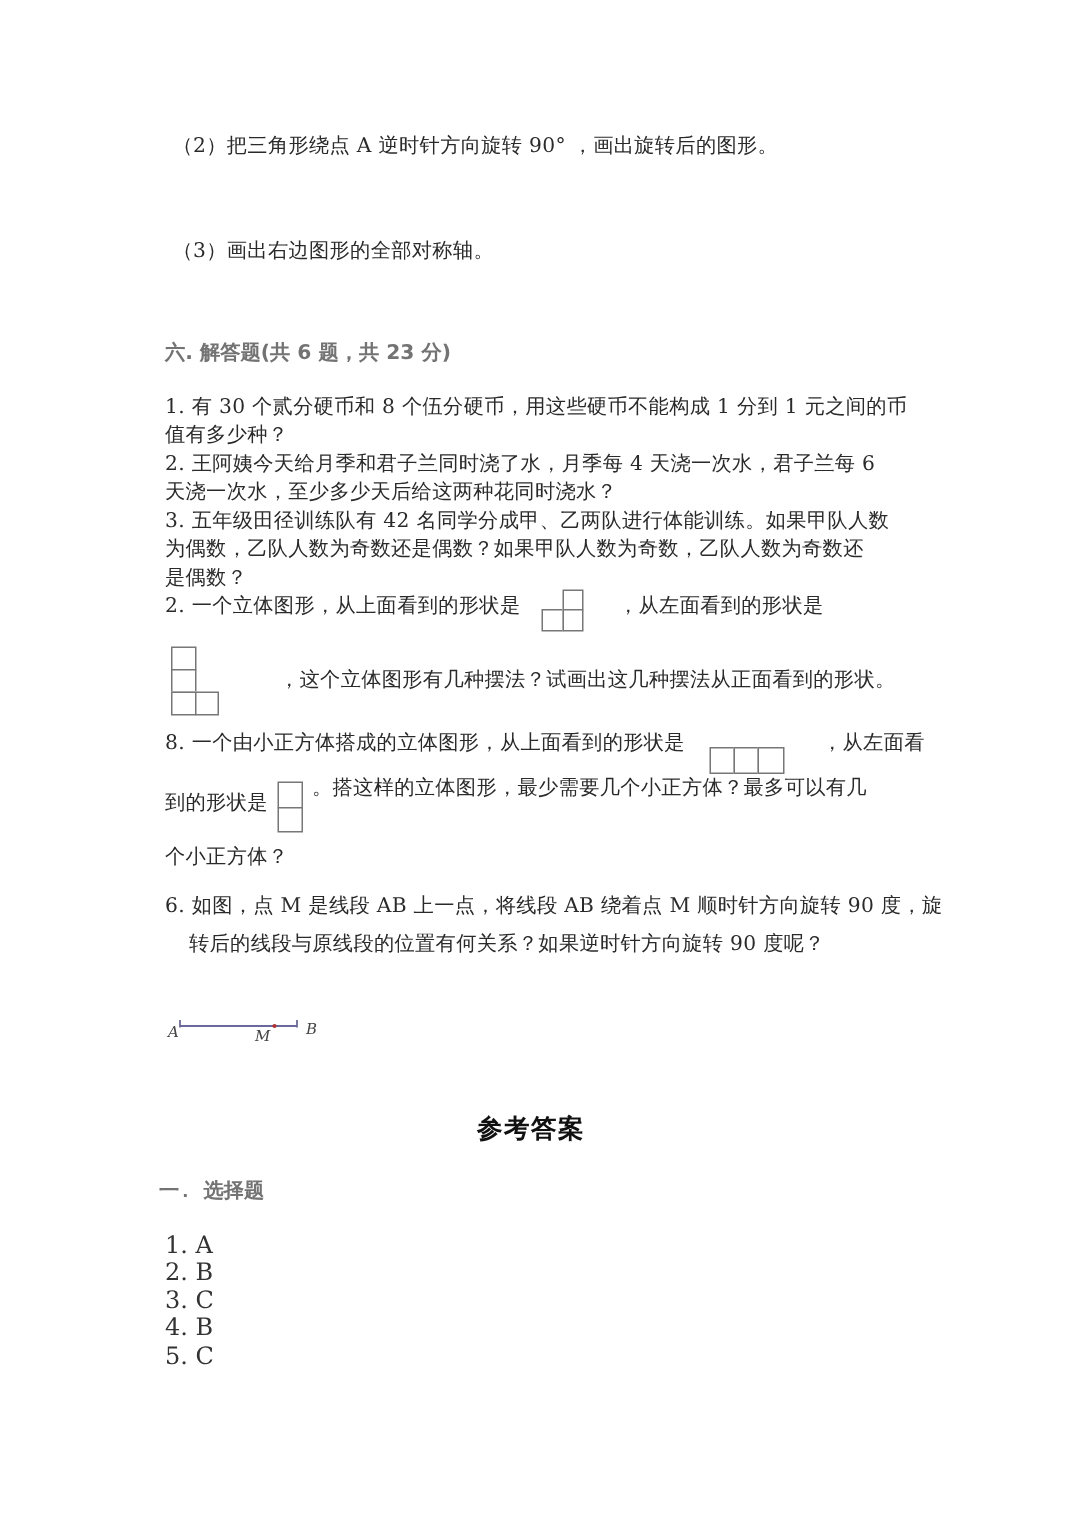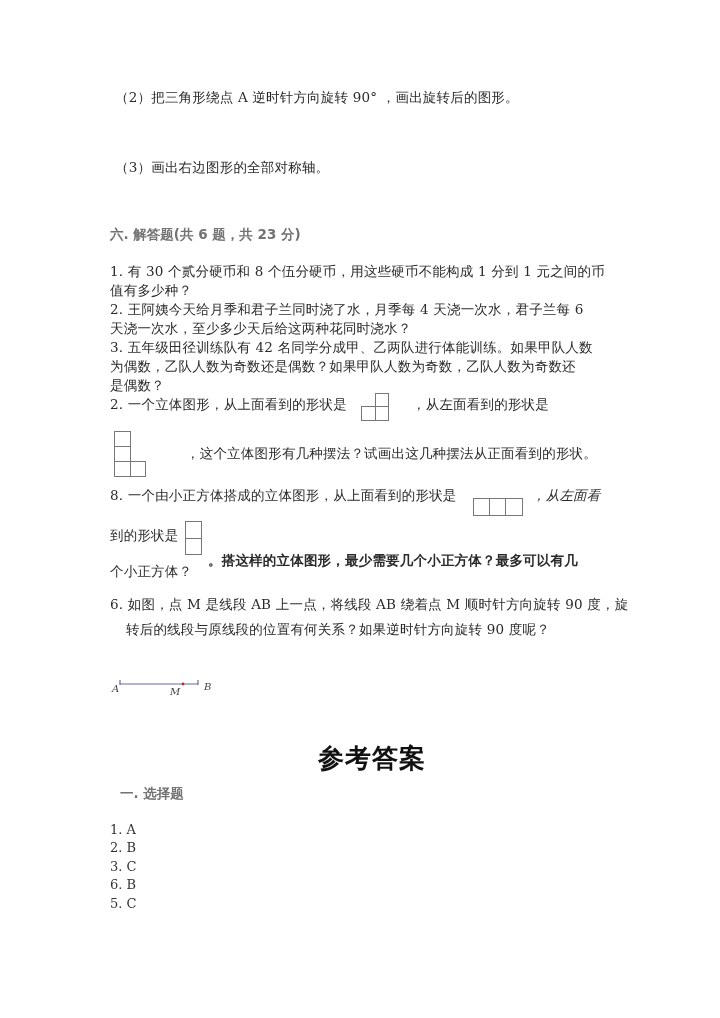--- a/index.html
+++ b/index.html
@@ -4,24 +4,24 @@
   <style>
     html, body { margin: 0; padding: 0; background: #ffffff; }
     body {
       width: 720px; height: 1018px; position: relative; overflow: hidden;
       font-family: "DejaVu Serif", "Liberation Serif", serif;
       color: #222;
     }
     .abs { position: absolute; white-space: nowrap; }
     .t { font-size: 13.5px; line-height: 18px; color: #2a2a2a; letter-spacing: 0.2px; }
     .sec { font-family: "DejaVu Sans", "Liberation Sans", sans-serif; font-weight: bold; font-size: 13.5px; color: #737373; }
-    .title { font-family: "DejaVu Sans", "Liberation Sans", sans-serif; font-weight: bold; font-size: 26px; color: #111; letter-spacing: 1px; }
+    .title { font-family: "DejaVu Sans", "Liberation Sans", sans-serif; font-weight: bold; font-size: 17px; color: #111; letter-spacing: 1px; }
     .fig { position: absolute; }
     .cell { position: absolute; border: 1.3px solid #777; box-sizing: border-box; background: #fff; }
-    .ans { font-size: 13px; line-height: 18.5px; color: #333; }
+    .ans { font-size: 16px; line-height: 18.5px; color: #333; }
   </style>
 </head>
 <body>
 
 <div class="abs t" style="left:115px; top:88px;">（2）把三角形绕点 A 逆时针方向旋转 90° ，画出旋转后的图形。</div>
 <div class="abs t" style="left:115px; top:158px;">（3）画出右边图形的全部对称轴。</div>
 
 <div class="abs sec" style="left:110px; top:226px;">六. 解答题(共 6 题，共 23 分)</div>
 
 <div class="abs t" style="left:110px; top:262px;">1. 有 30 个贰分硬币和 8 个伍分硬币，用这些硬币不能构成 1 分到 1 元之间的币</div>
@@ -50,44 +50,44 @@
   <div class="cell" style="left:16px; top:30px; width:16px; height:16px;"></div>
 </div>
 <div class="abs t" style="left:158px; top:444px;margin-left:28px;">，这个立体图形有几种摆法？试画出这几种摆法从正面看到的形状。</div>
 
 <div class="abs t" style="left:110px; top:486px;">8. 一个由小正方体搭成的立体图形，从上面看到的形状是</div>
 <div class="fig" style="left:473px; top:498px; width:50px; height:18px;">
   <div class="cell" style="left:0; top:0; width:17px; height:18px;"></div>
   <div class="cell" style="left:16px; top:0; width:17px; height:18px;"></div>
   <div class="cell" style="left:32px; top:0; width:18px; height:18px;"></div>
 </div>
-<div class="abs t" style="left:532px; top:486px;font-style:italic;">，从左面看</div>
+<div class="abs t" style="left:548px; top:486px;">，从左面看</div>
 <div class="abs t" style="left:110px; top:526px;">到的形状是</div>
 <div class="fig" style="left:185px; top:521px; width:17px; height:34px;">
   <div class="cell" style="left:0; top:0; width:17px; height:18px;"></div>
   <div class="cell" style="left:0; top:17px; width:17px; height:17px;"></div>
 </div>
-<div class="abs t" style="left:208px; top:551px;font-weight:bold;">。搭这样的立体图形，最少需要几个小正方体？最多可以有几</div>
+<div class="abs t" style="left:208px; top:516px;">。搭这样的立体图形，最少需要几个小正方体？最多可以有几</div>
 <div class="abs t" style="left:110px; top:562px;">个小正方体？</div>
 
 <div class="abs t" style="left:110px; top:595px;">6. 如图，点 M 是线段 AB 上一点，将线段 AB 绕着点 M 顺时针方向旋转 90 度，旋</div>
 <div class="abs t" style="left:110px; top:620px;margin-left:16px;">转后的线段与原线段的位置有何关系？如果逆时针方向旋转 90 度呢？</div>
 
 <div class="fig" style="left:108px; top:676px; width:110px; height:26px;">
   <svg width="110" height="26" viewBox="0 0 110 26">
     <line x1="12" y1="8" x2="90" y2="8" stroke="#6a6a9a" stroke-width="1.2"></line>
     <line x1="12" y1="4" x2="12" y2="9" stroke="#6a6a9a" stroke-width="1.2"></line>
     <line x1="90" y1="4" x2="90" y2="9" stroke="#6a6a9a" stroke-width="1.2"></line>
     <circle cx="75" cy="8" r="1.4" fill="#b03030"></circle>
   </svg>
   <span class="abs" style="left:4px; top:7px; font-size:10px; font-style:italic; color:#444;">A</span>
   <span class="abs" style="left:62px; top:10px; font-size:10px; font-style:italic; color:#444;">M</span>
   <span class="abs" style="left:96px; top:5px; font-size:10px; font-style:italic; color:#444;">B</span>
 </div>
 
 <div class="abs title" style="left:318px; top:741px;">参考答案</div>
-<div class="abs sec" style="left:120px; top:785px;">一. 选择题</div>
+<div class="abs sec" style="left:106px; top:785px;font-family:Liberation Mono, monospace;">一. 选择题</div>
 
 <div class="abs ans" style="left:110px; top:821px;">1. A</div>
 <div class="abs ans" style="left:110px; top:839px;">2. B</div>
 <div class="abs ans" style="left:110px; top:858px;">3. C</div>
-<div class="abs ans" style="left:110px; top:876px;">6. B</div>
+<div class="abs ans" style="left:110px; top:876px;">4. B</div>
 <div class="abs ans" style="left:110px; top:895px;">5. C</div>
 
 </body></html>

